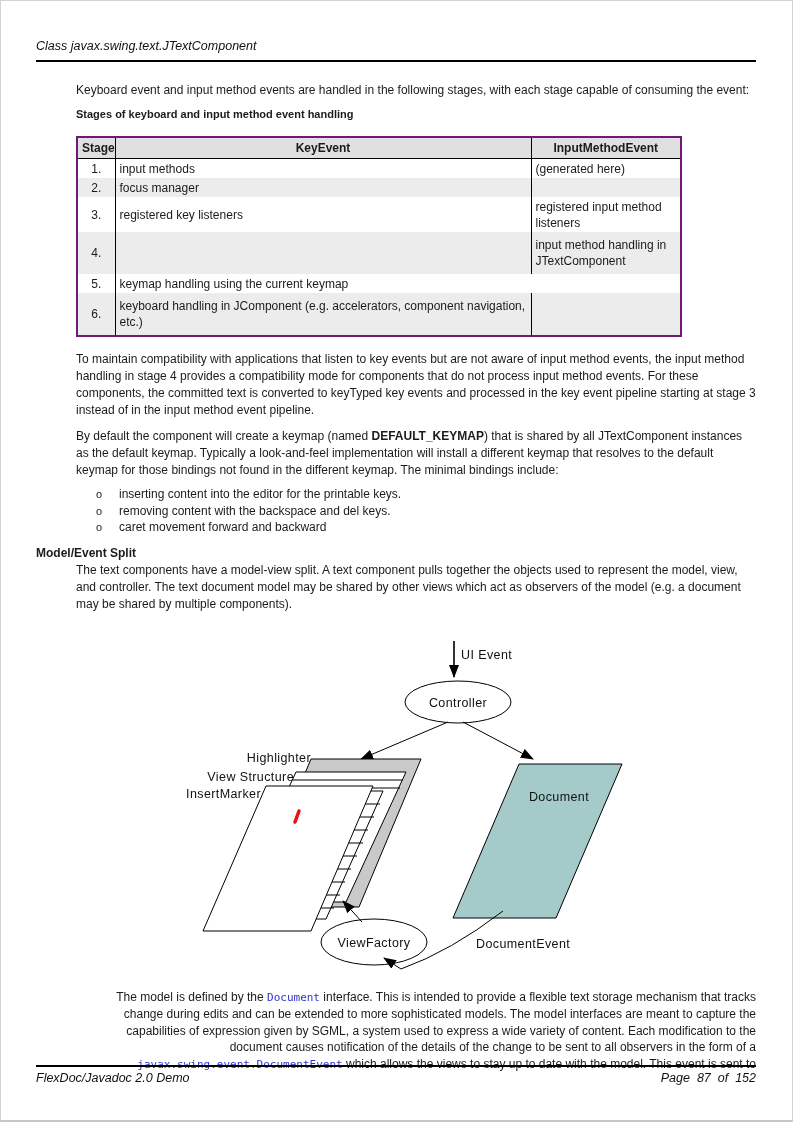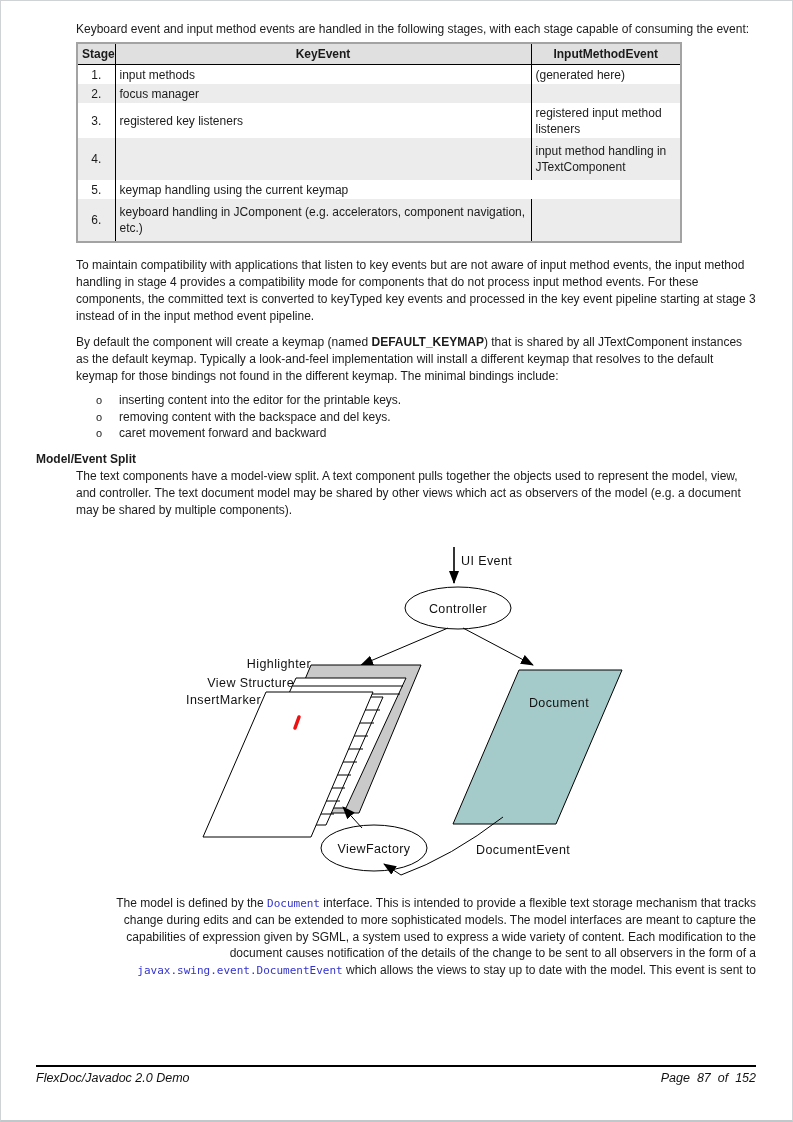--- a/index.html
+++ b/index.html
@@ -15,22 +15,22 @@
   }
   .page-header-title { font-style:italic; font-size:12.5px; color:#111; }
 
   .content { margin:0 36px 0 35px; }
   .body-text { font-size:12px; line-height:17px; color:#1b1b1b; }
   .indented { margin-left:40px; }
 
   .para-intro   { margin-top:20px; }
   .table-caption{ margin-top:9px; margin-left:40px; font-size:11px; font-weight:bold; }
   .stages-table {
-    margin-top:4px; margin-left:40px; width:606px;
-    border-collapse:collapse; border:2px solid #a3a3a3; table-layout:fixed;
+    margin-top:16px; margin-left:40px; width:606px;
+    border-collapse:collapse; border:2px solid #701a75; table-layout:fixed;
     font-size:12px; line-height:16px;
   }
   .stages-table th {
     background:#e0e0e0; border:1px solid #000; font-weight:bold;
     text-align:center; padding:2px 4px; font-size:12px;
   }
   .stages-table td {
     border-left:1px solid #000; border-right:1px solid #000;
     padding:1.5px 4px; vertical-align:middle;
   }
@@ -64,25 +64,29 @@
     font-size:12.5px; font-style:italic; color:#111;gap:40px;
   }
   .footer-right { white-space:pre; }
   b { font-weight:bold;margin-top:7px; }
 </style>
 </head>
 <body>
 
 <div class="page">
 
+  <div class="page-header">
+    <span class="page-header-title">Class javax.swing.text.JTextComponent</span>
+  </div>
 
   <div class="content">
 
     <p class="body-text indented para-intro">Keyboard event and input method events are handled in the following stages, with each stage capable of consuming the event:</p>
 
+    <p class="table-caption">Stages of keyboard and input method event handling</p>
 
     <table class="stages-table">
       <thead>
         <tr>
           <th class="col-stage">Stage</th>
           <th class="col-key">KeyEvent</th>
           <th>InputMethodEvent</th>
         </tr>
       </thead>
       <tbody>

